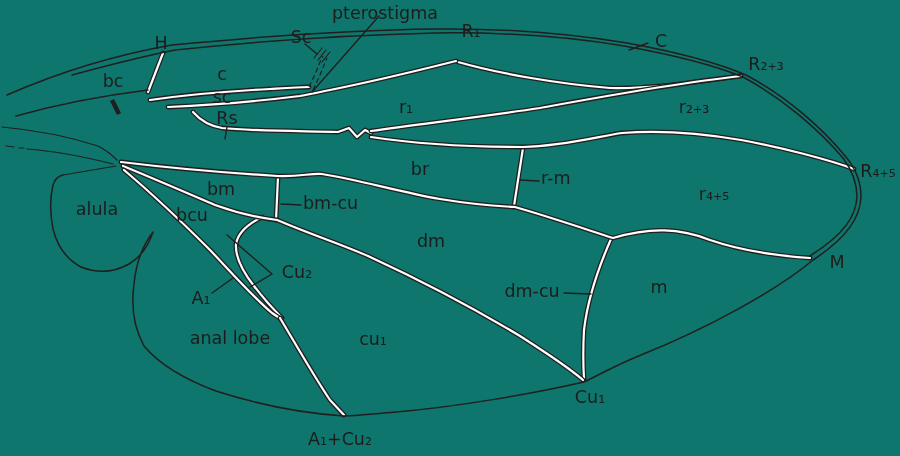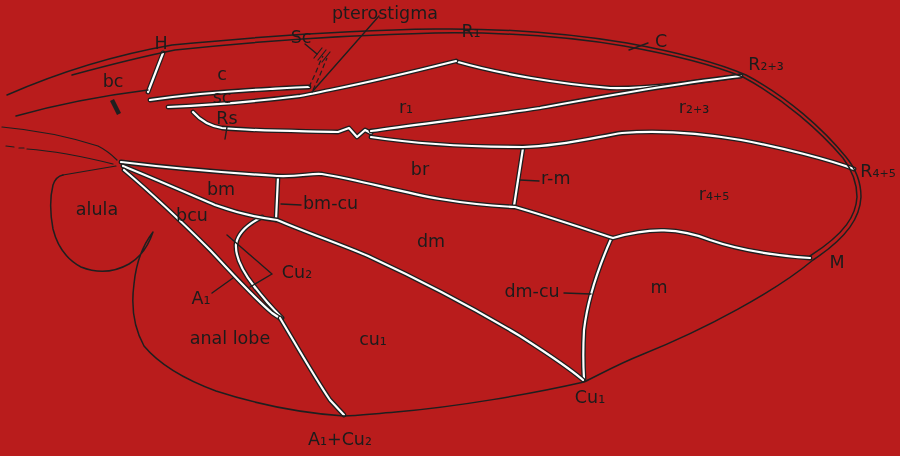--- a/index.html
+++ b/index.html
@@ -1,17 +1,17 @@
 <!DOCTYPE html>
 <html><head>
 <meta charset="utf-8">
 <style>
   html,body{margin:0;padding:0;background:#fff;}
   #canvas{
-    width:900px;height:456px;position:relative;background:#b91c1c;overflow:hidden;
+    width:900px;height:456px;position:relative;background:#0f766e;overflow:hidden;
     font-family:"DejaVu Sans","Liberation Sans",sans-serif;
   }
   svg{display:block;}
   
   .sl{fill:none;stroke:#1f1f1f;stroke-width:1.5;stroke-linecap:round;stroke-linejoin:round;}
   .thin{stroke-width:1.2;}
   
   .dv{fill:none;stroke:#1f1f1f;stroke-width:4.8;stroke-linecap:round;stroke-linejoin:round;}
   .dvc{fill:none;stroke:#ffffff;stroke-width:2.2;stroke-linecap:round;stroke-linejoin:round;}
   .dash{fill:none;stroke:#1f1f1f;stroke-width:1.2;stroke-dasharray:5 3;stroke-linecap:butt;}

